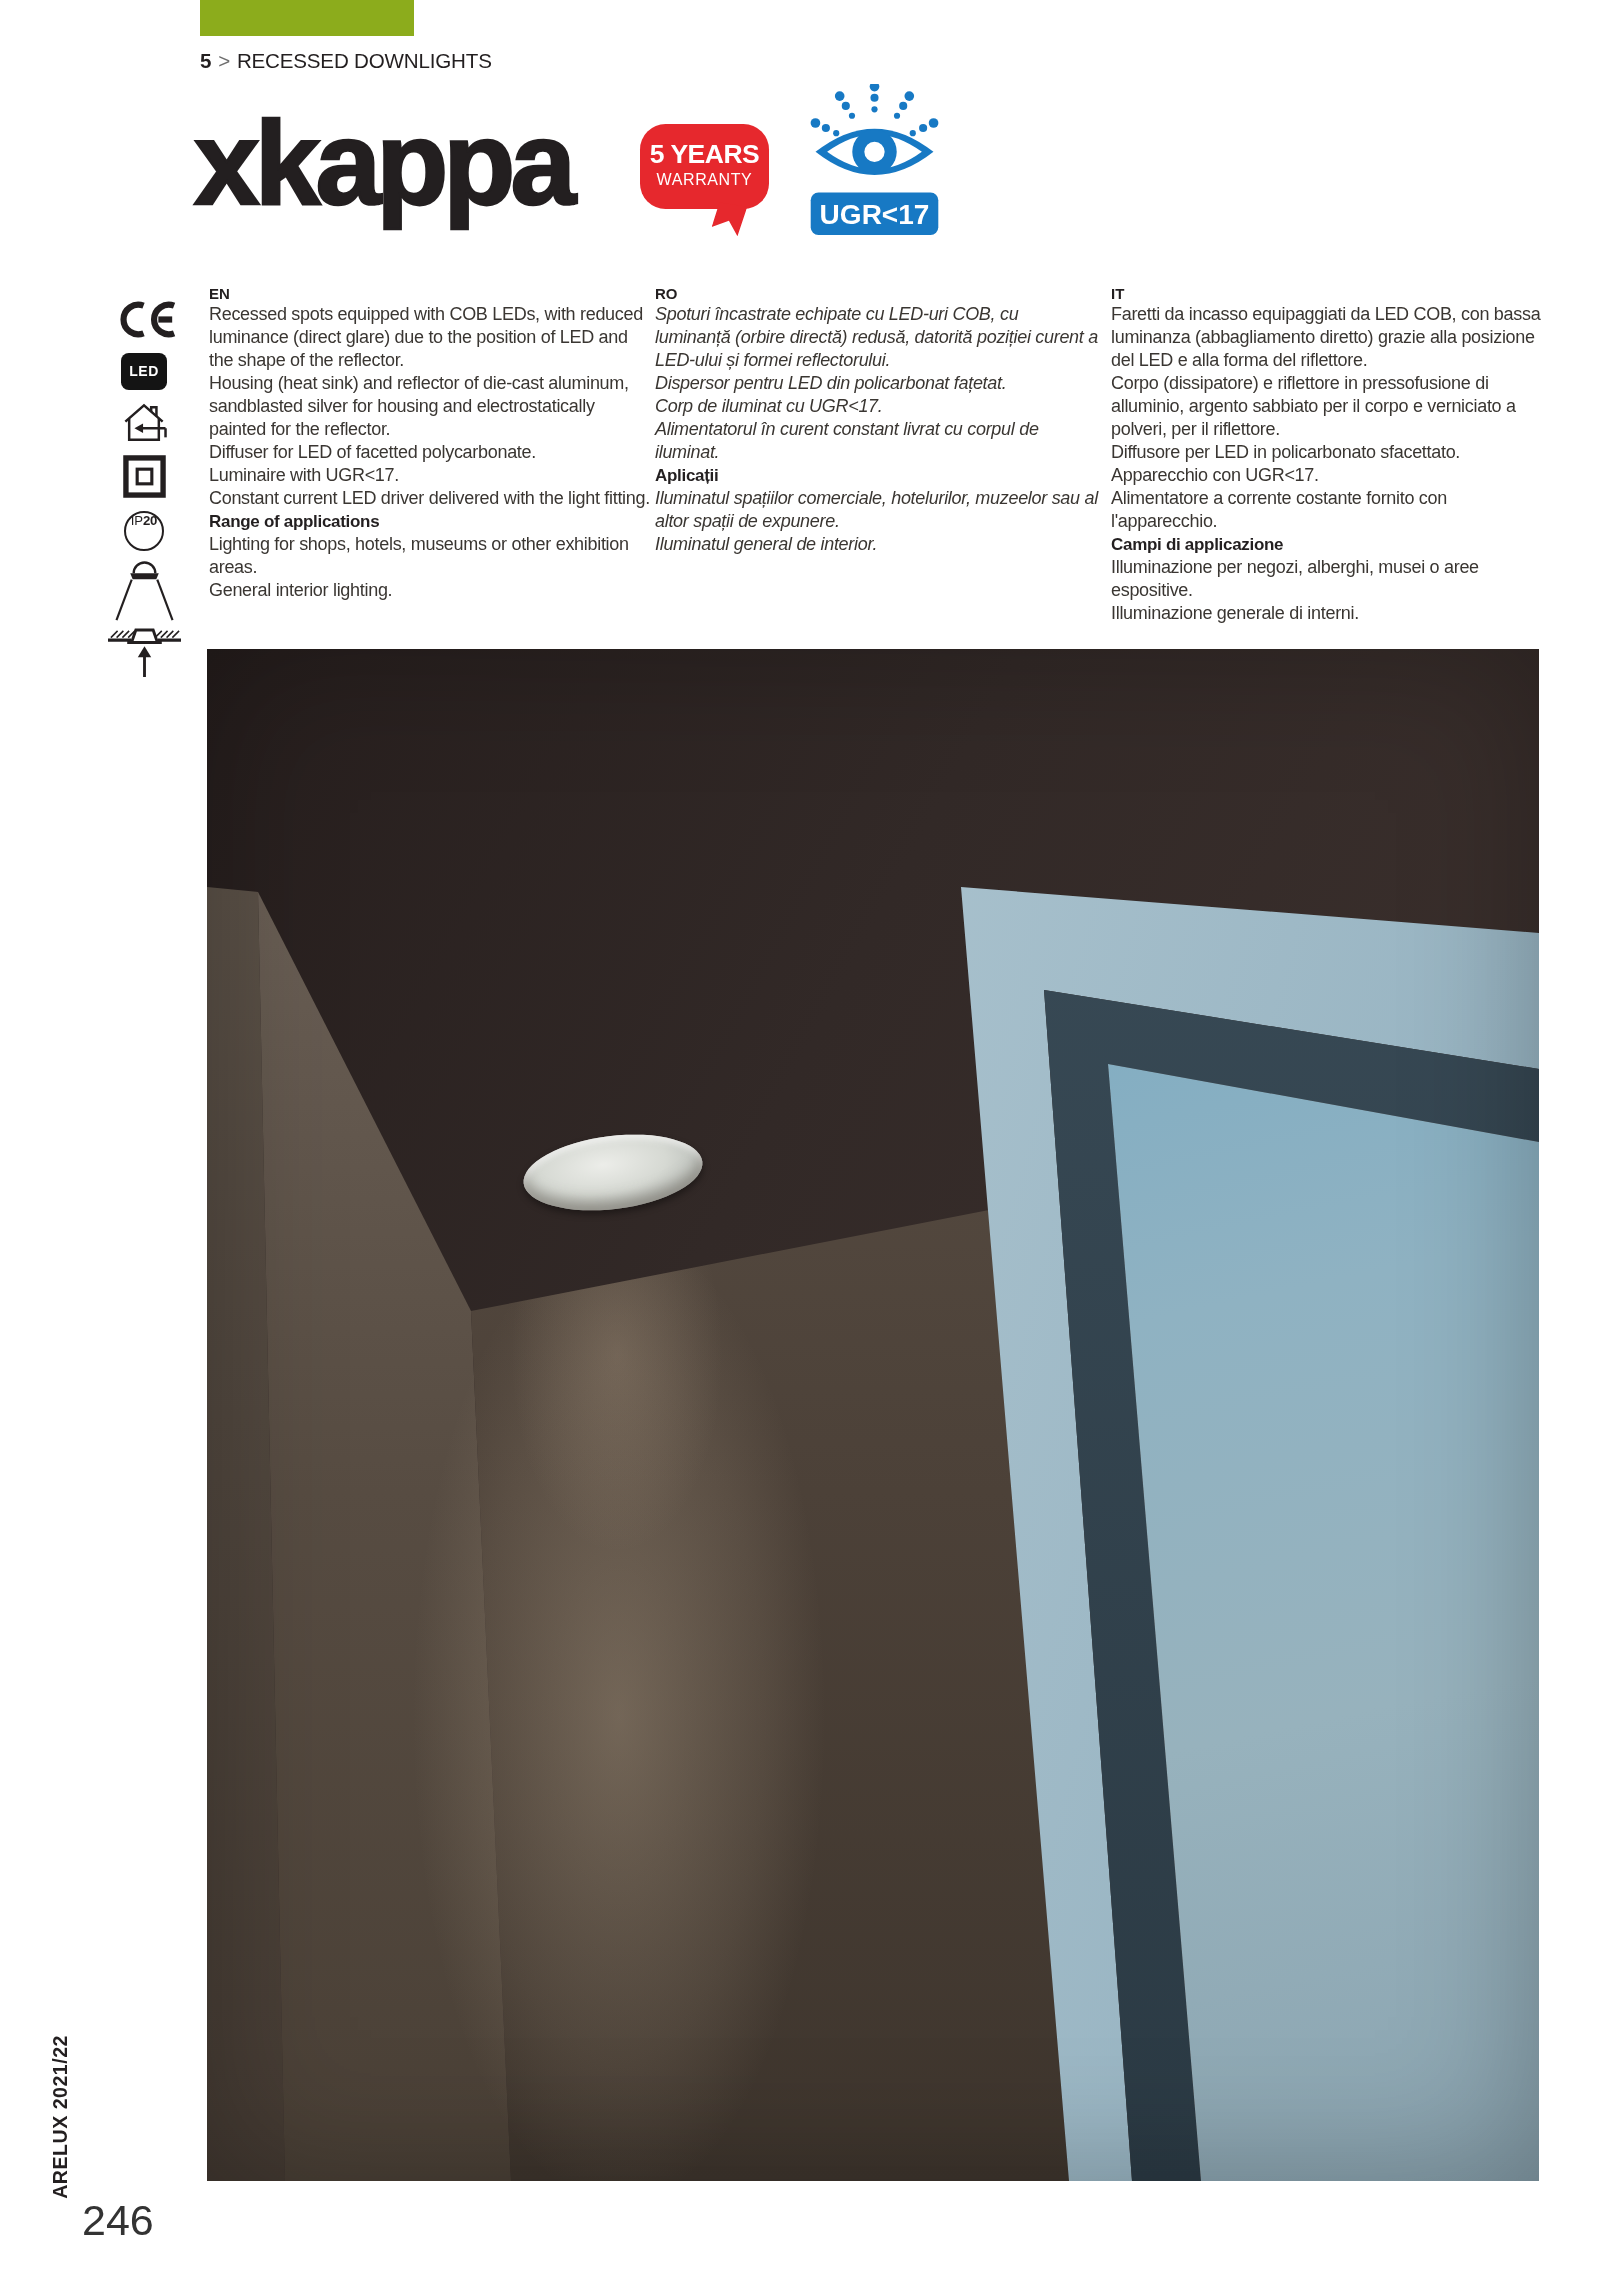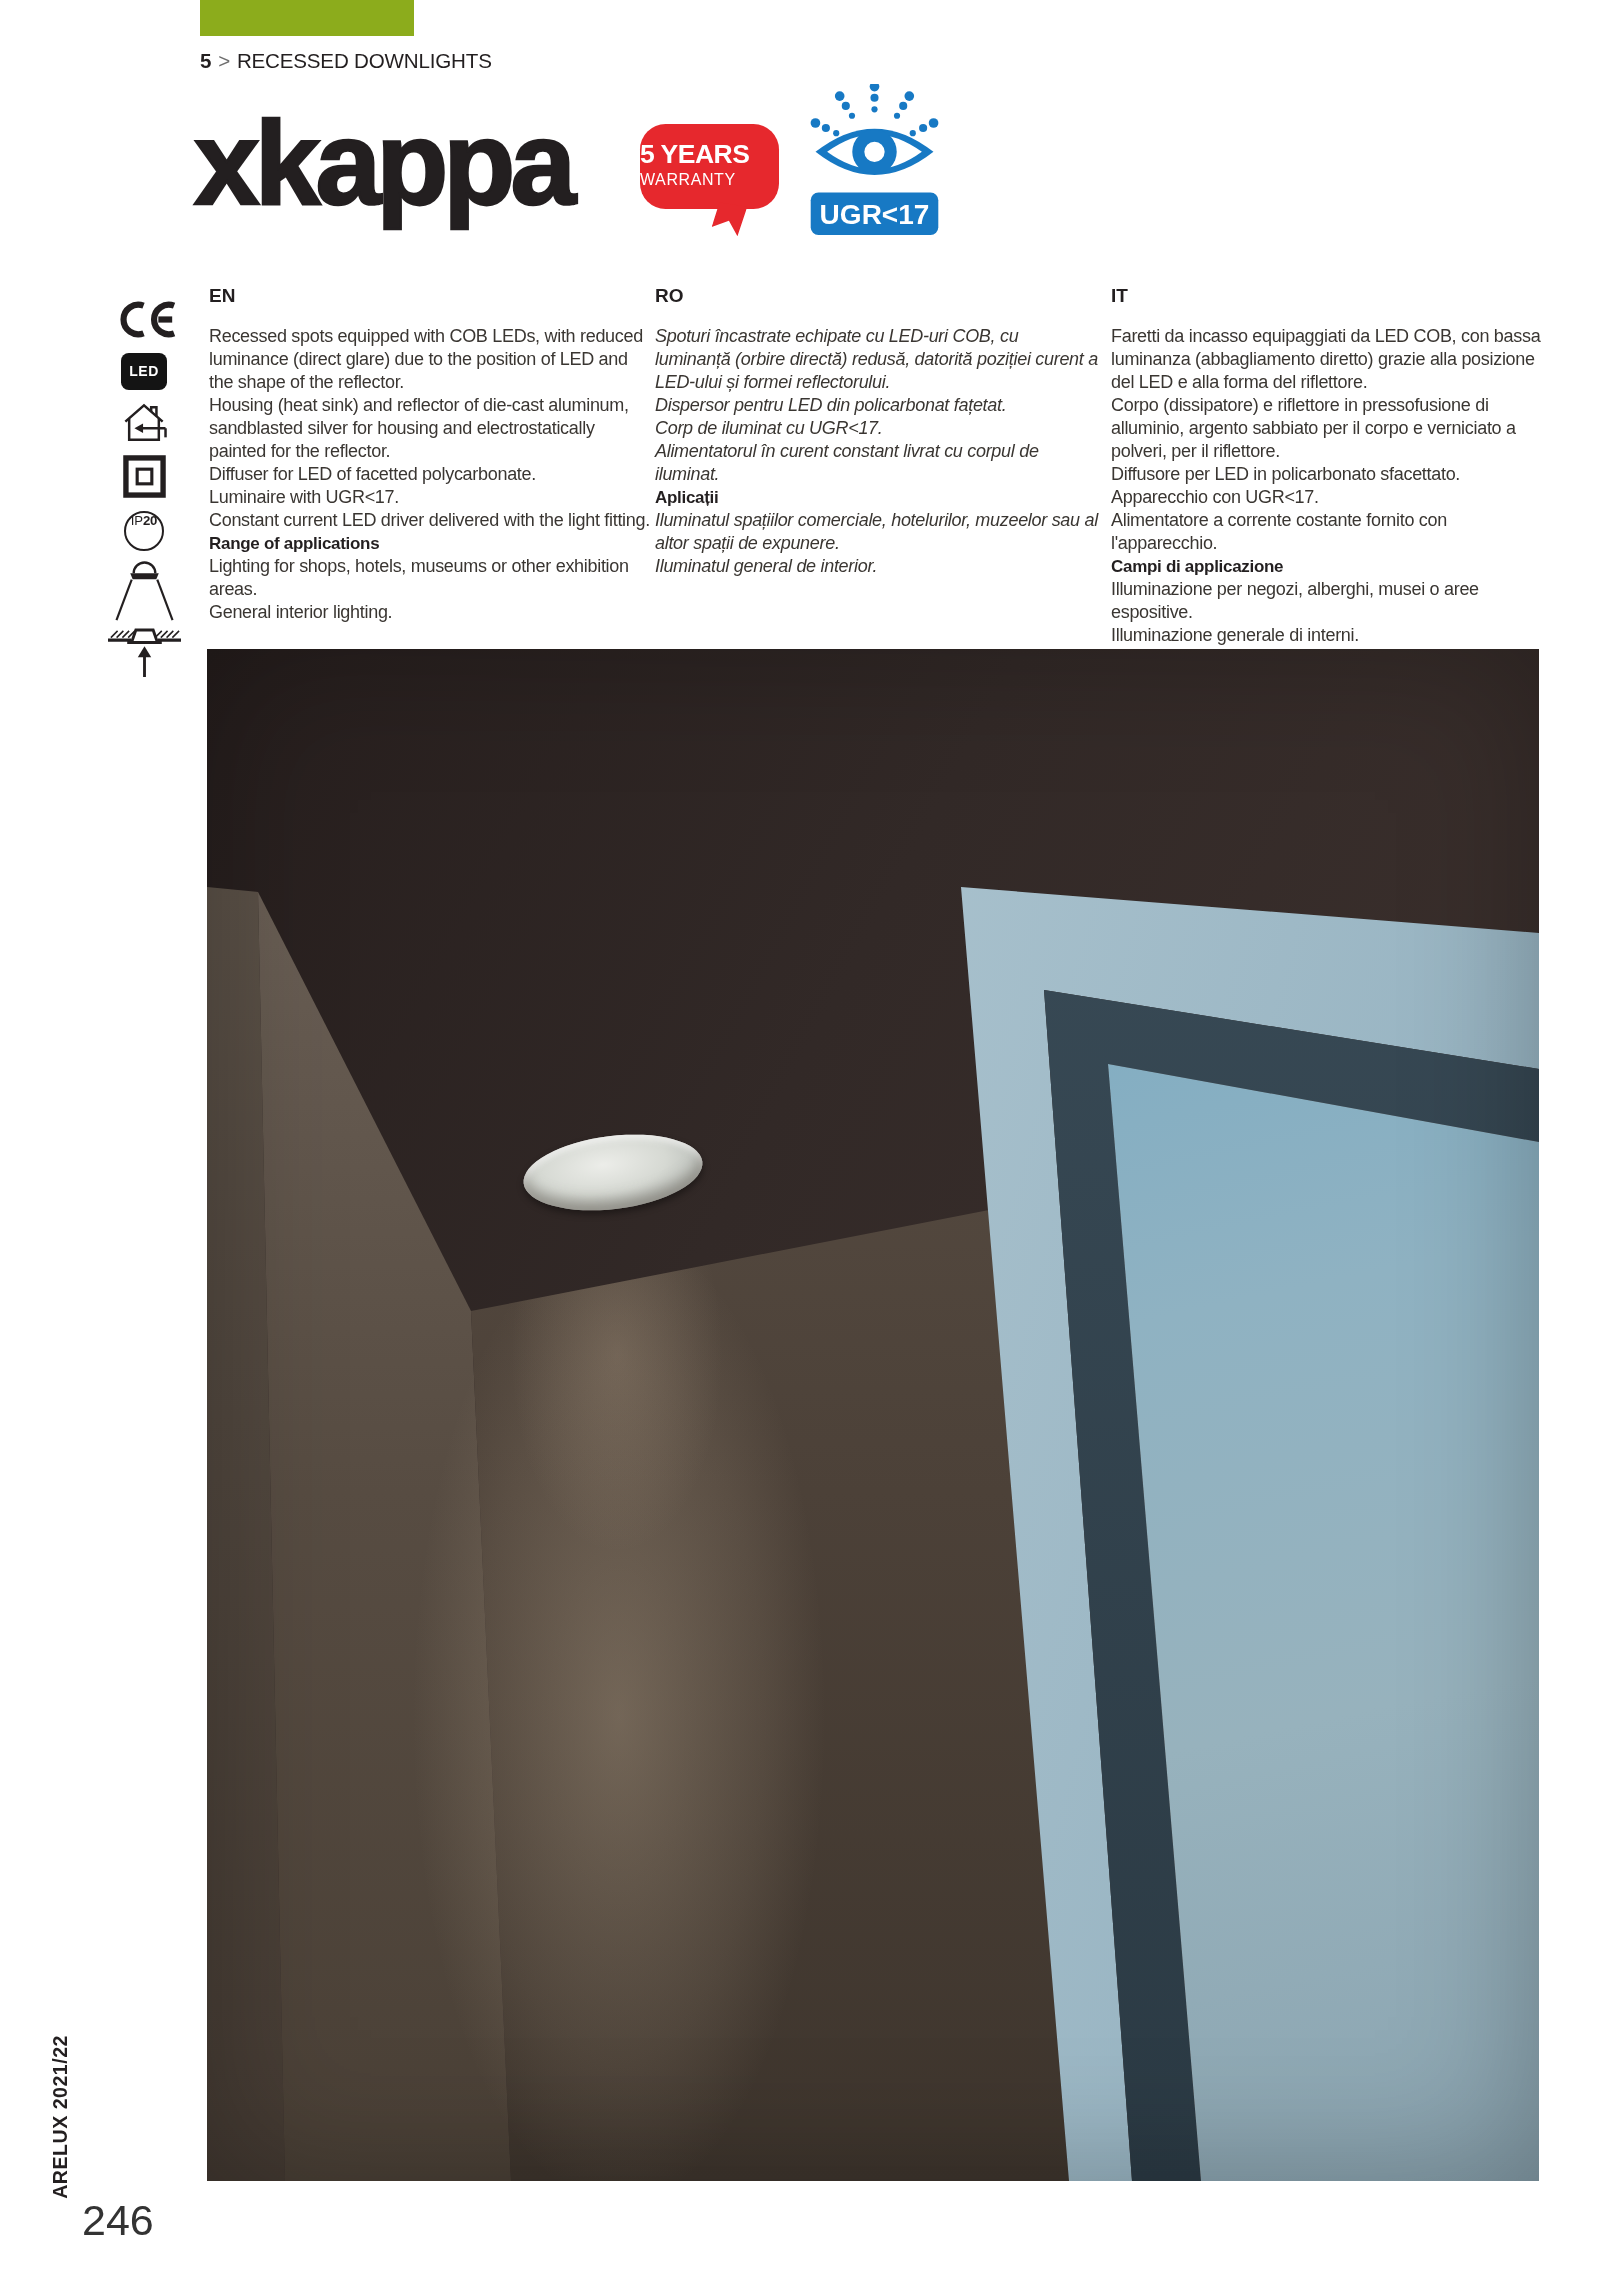--- a/index.html
+++ b/index.html
@@ -21,22 +21,22 @@
   .bc-num{font-weight:bold;color:var(--text-dark);}
   .bc-sep{color:#6e6e6e;margin:0 6.9px;}
   .bc-section{color:var(--text-dark);}
   .title{
     position:absolute;left:194px;top:104px;
     font-size:118px;font-weight:900;letter-spacing:-4.9px;line-height:1;
     color:var(--text-dark);-webkit-text-stroke:2.5px var(--text-dark);
   }
   
   .warranty-badge{
-    position:absolute;left:640px;top:124px;width:139px;height:85px;
-    background:var(--badge-red);border-radius:25.5px;color:#fff;text-align:left;
+    position:absolute;left:640px;top:124px;width:129px;height:85px;
+    background:var(--badge-red);border-radius:25.5px;color:#fff;text-align:center;
     padding-top:14.7px;z-index:2;
   }
   .warranty-badge .w1{font-size:26.5px;font-weight:bold;letter-spacing:-0.5px;}
   .warranty-badge .w2{font-size:16px;font-weight:normal;letter-spacing:0.6px;margin-top:1px;}
   .ribbon{
     position:absolute;left:73px;top:80px;width:32px;height:32px;background:var(--badge-red);
     clip-path:polygon(12% 0,100% 0,84% 96%,50% 52%,0 80%);
     transform:rotate(9deg);z-index:-1;
   }
   
@@ -54,21 +54,21 @@
   }
   .ip-circle{
     width:40px;height:40px;border:2.4px solid var(--text-dark);border-radius:50%;
     display:flex;align-items:flex-start;justify-content:center;font-size:13.2px;margin-top:12.7px;
     letter-spacing:-0.2px;
   }
   .ip-circle b{font-weight:bold;} .m12{margin-top:11.8px;} .m10{margin-top:9.8px;} .m8{margin-top:7.8px;} .m6{margin-top:5.9px;}
   
   .col{position:absolute;top:285px;width:443px;}
   .col-en{left:209px;} .col-ro{left:655px;} .col-it{left:1111px;width:431px;}
-  .col h3{font-size:19px;font-weight:bold;margin-bottom:18px;color:var(--text-dark);}
+  .col h3{font-size:15px;font-weight:bold;margin-bottom:1px;color:var(--text-dark);}
   .col p{font-size:18px;line-height:23px;letter-spacing:-0.3px;color:#3a3632;}
   .col-ro p{font-style:italic;}
   .col p.subhead{font-weight:bold;font-style:normal;font-size:17px;color:var(--text-dark);}
   
   .photo{
     position:absolute;left:207px;top:649px;width:1332px;height:1532px;overflow:hidden;
     background:linear-gradient(118deg,#261e1d 0%,#322927 38%,#3a2f2c 72%,#443933 100%);
   }
   .photo-layer{position:absolute;inset:0;}
   .wall-a{

